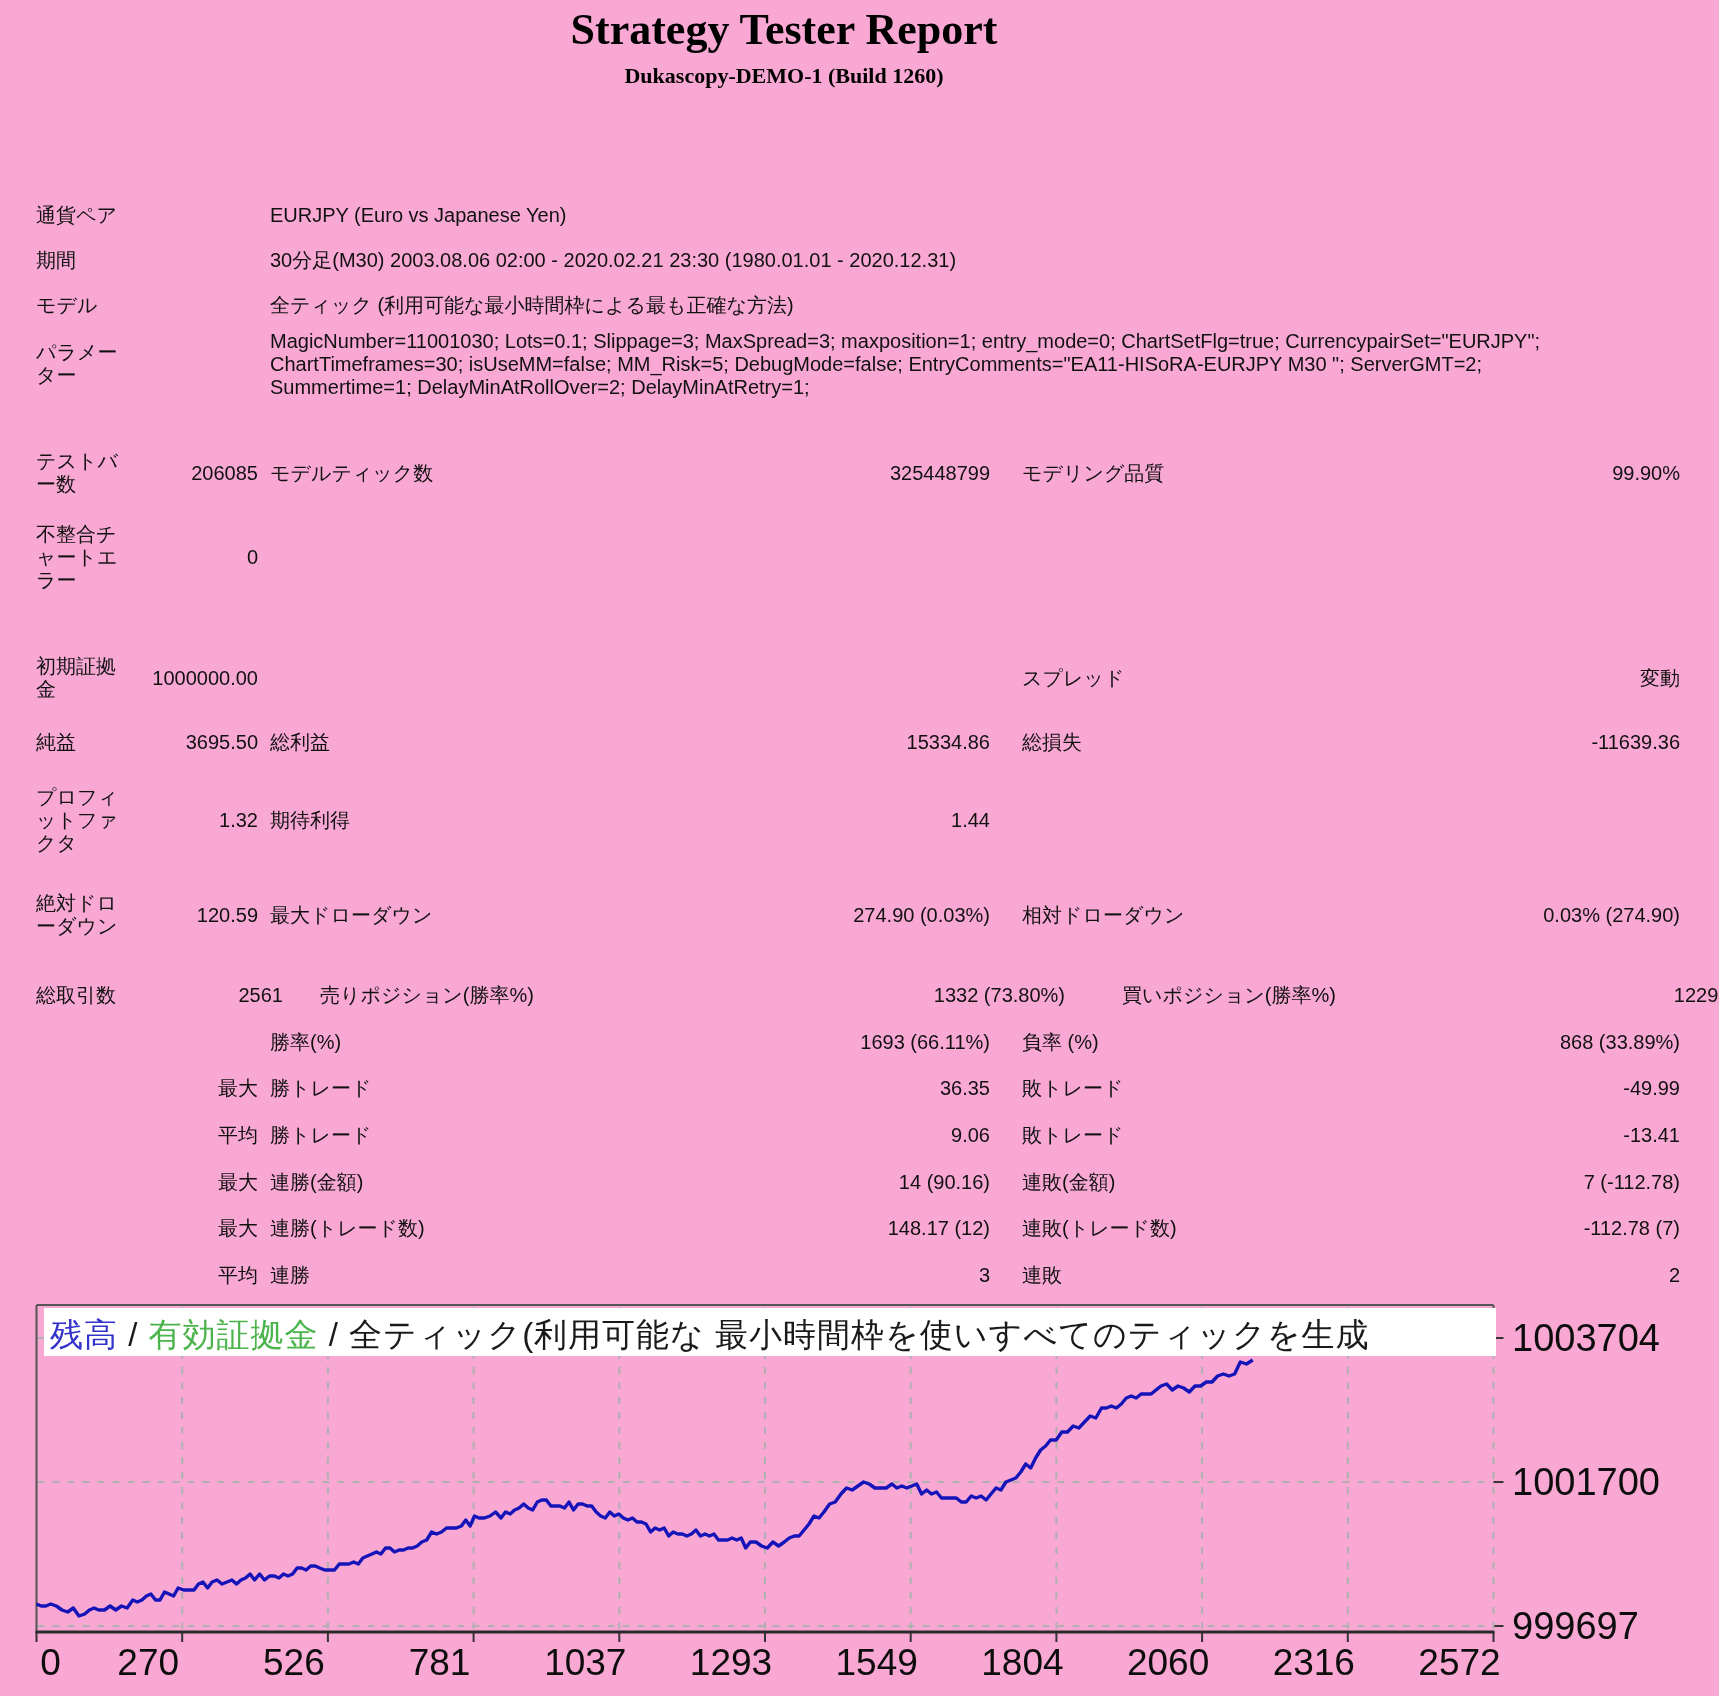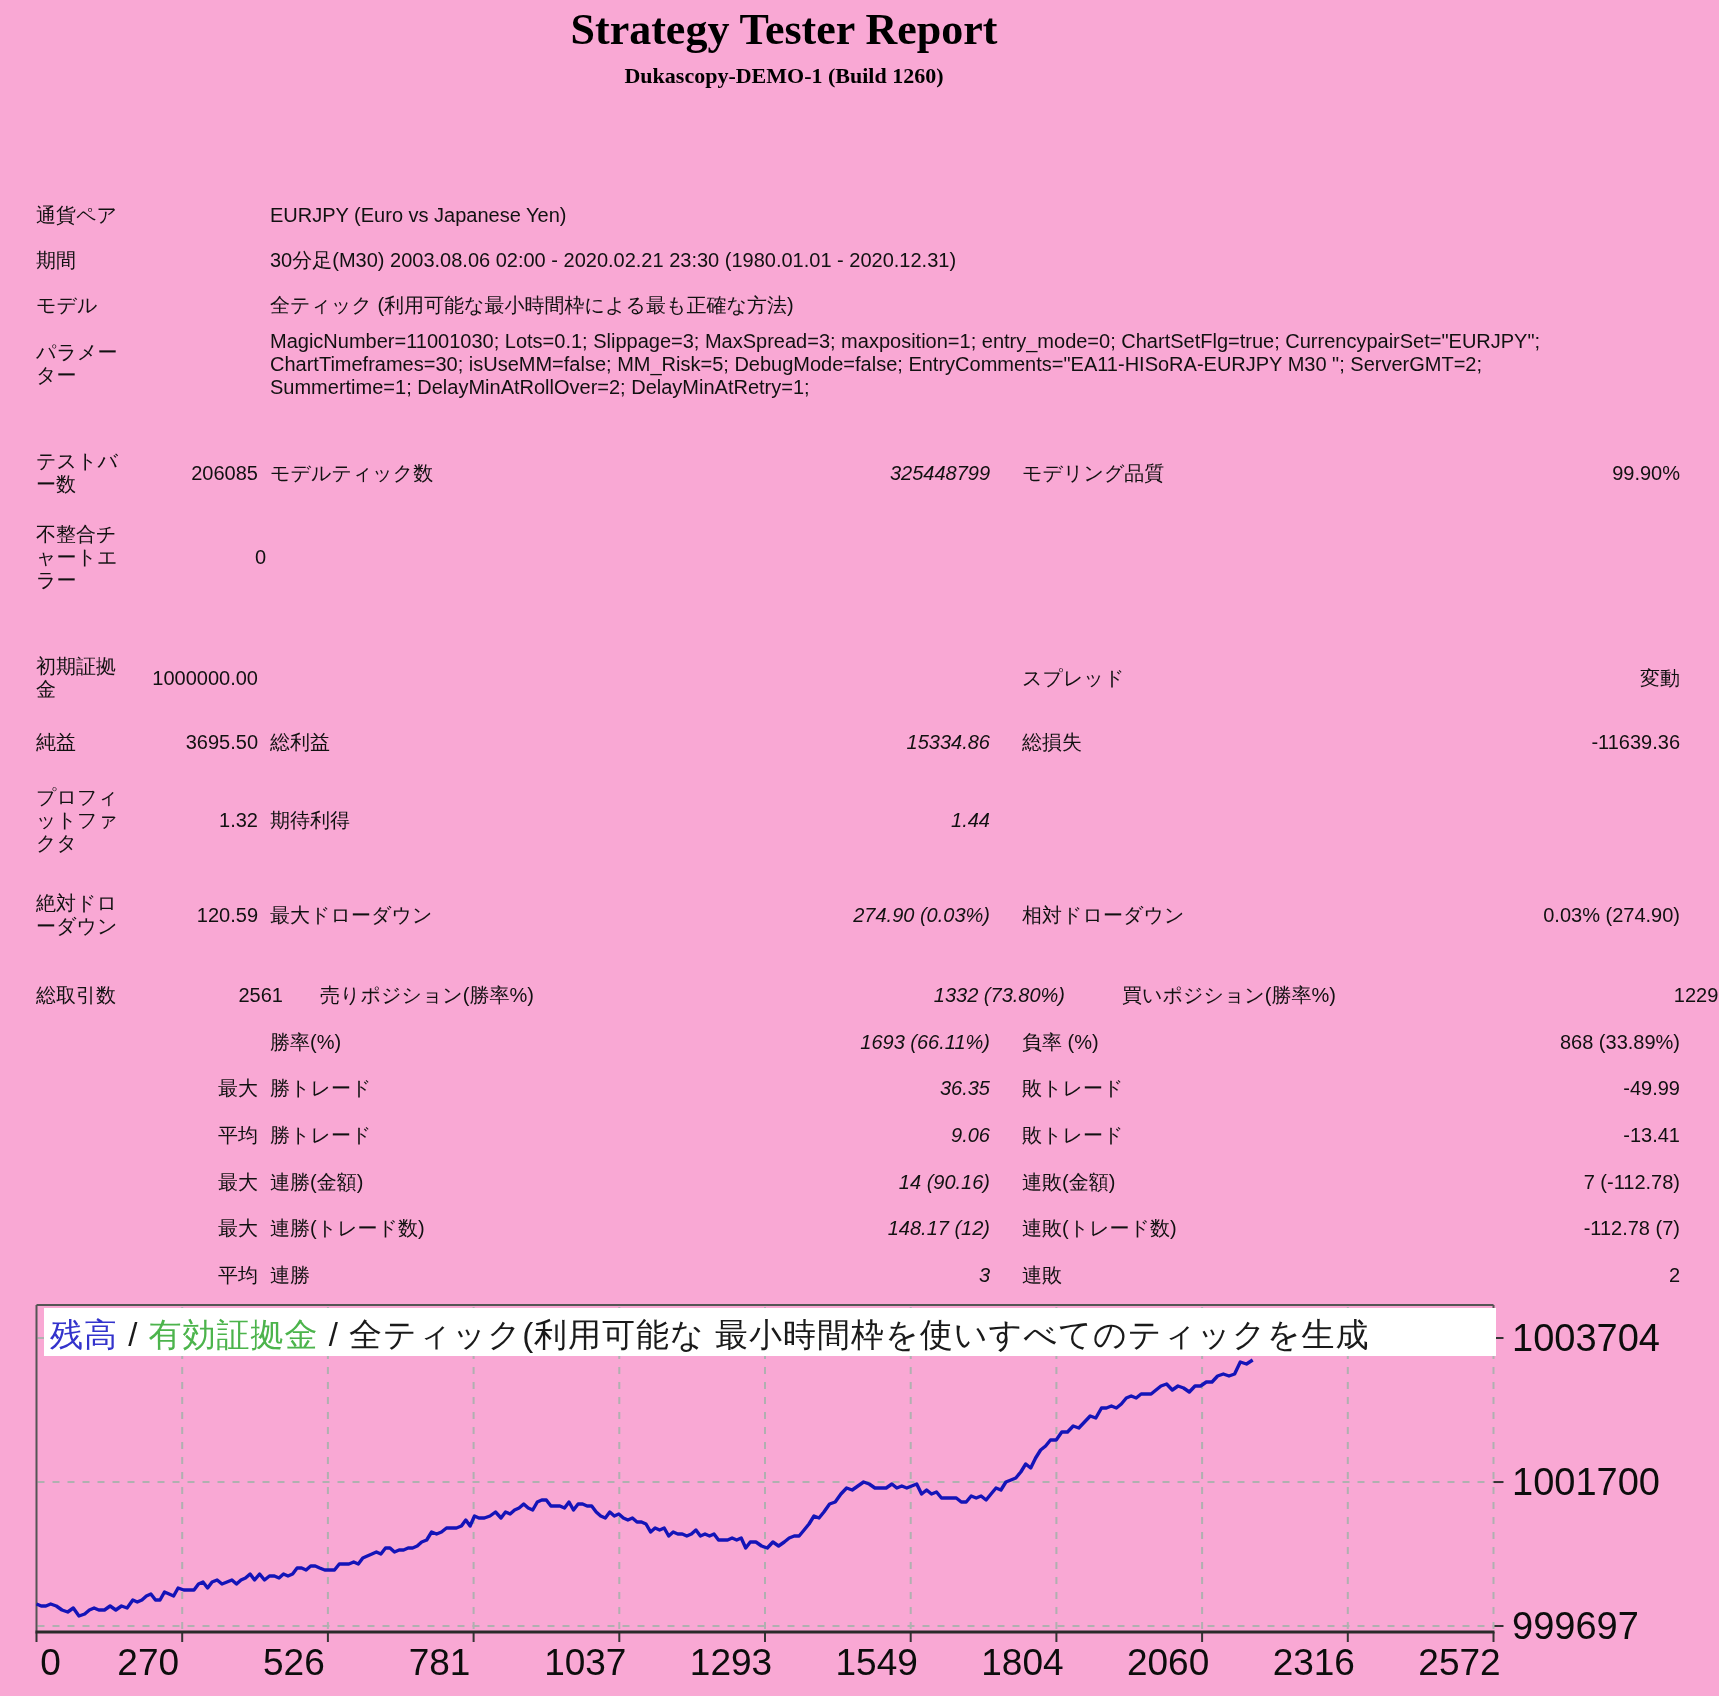--- a/index.html
+++ b/index.html
@@ -14,21 +14,21 @@
   .hdr .t2{font-size:35px;line-height:38px;margin-top:8px;}
   .hdr .t3{font-size:22px;line-height:24px;margin-top:10px;}
   
   .row{position:absolute;left:36px;width:1644px;display:grid;
        grid-template-columns:100px 122px 260px 472px 274px 416px;
        align-items:center;font-size:20px;line-height:23px;}
   .row.span{grid-template-columns:100px 122px 1422px;}
   .c1{white-space:pre-line;}
   .c2{text-align:right;}
   .c3{padding-left:12px;}
-  .c4{text-align:right;font-style:italic;}
+  .c4{text-align:right;}
   .c5{padding-left:32px;}
   .c6{text-align:right;}
   .cv{padding-left:12px;white-space:pre-line;}
   
   .chart{position:absolute;left:0;top:1290px;width:1719px;height:406px;}
   .chart text{font-family:"Liberation Sans","DejaVu Sans",sans-serif;}
 </style>
 </head>
 <body>
 <div class="page">
@@ -63,21 +63,21 @@
       </div>
       <div class="row" style="top: 449px; height: 48px;">
         <div class="c1">テストバ
 ー数</div>
         <div class="c2">206085</div>
         <div class="c3">モデルティック数</div>
         <div class="c4">325448799</div>
         <div class="c5">モデリング品質</div>
         <div class="c6">99.90%</div>
       </div>
-      <div class="row" style="top: 522px; height: 70px; gap: 8px;">
+      <div class="row" style="top: 522px; height: 70px;">
         <div class="c1">不整合チ
 ャートエ
 ラー</div>
         <div class="c2">0</div>
         <div class="c3"></div>
         <div class="c4"></div>
         <div class="c5"></div>
         <div class="c6"></div>
       </div>
       <div class="row" style="top: 654px; height: 48px;">

